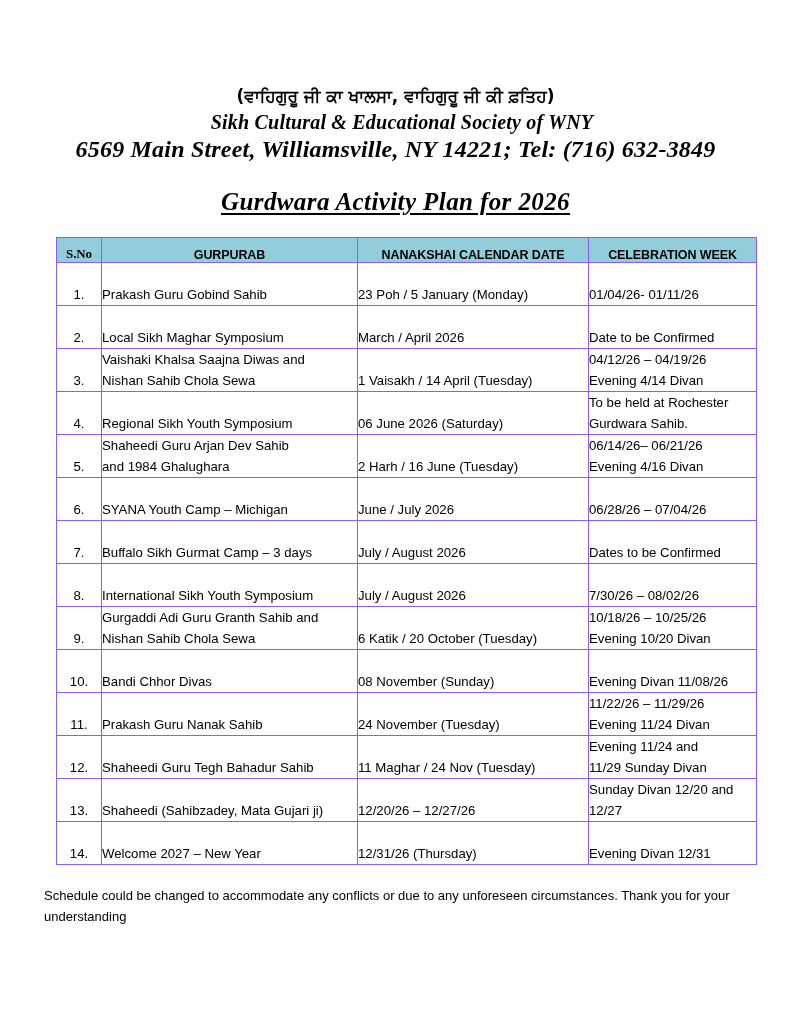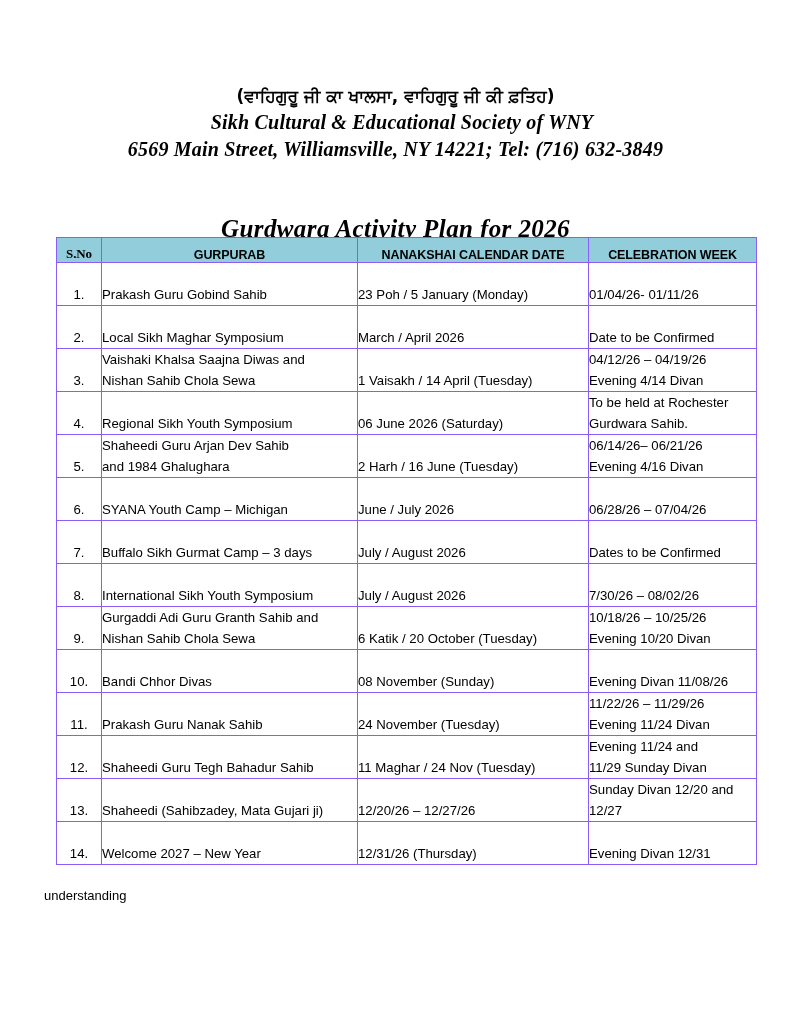--- a/index.html
+++ b/index.html
@@ -45,38 +45,37 @@
     font-size: 20px;
     line-height: 27px;
     letter-spacing: 0.2px;
     margin-top: 1px;
     padding-left: 13px;
   }
   .addr-line {
     font-family: "Liberation Serif", serif;
     font-style: italic;
     font-weight: 700;
-    font-size: 20px;
+    font-size: 24px;
     line-height: 27px;
     letter-spacing: 0.2px;
   }
 
   .doc-title {
     position: absolute;
     top: 187px;
     left: 0;
     width: 791px;
     text-align: center;
     font-family: "Liberation Serif", serif;
     font-style: italic;
     font-weight: 700;
     font-size: 25px;
     line-height: 30px;
     letter-spacing: 0.4px;
-    margin-top: 27px;
   }
   .doc-title span {
     text-decoration: underline;
     text-underline-offset: 3px;
   }
 
   
   .table-wrap {
     position: absolute;
     top: 237px;
@@ -510,16 +509,17 @@
               <span class="cell-lines">
                 <span class="ln">Evening Divan 12/31</span>
               </span>
             </td>
           </tr>
         </tbody>
     </table>
   </div>
 
   <div class="note-block">
+    <span class="note-line">Schedule could be changed to accommodate any conflicts or due to any unforeseen circumstances. Thank you for your</span>
     <span class="note-line">understanding</span>
   </div>
 
 </div>
 
 </body></html>

